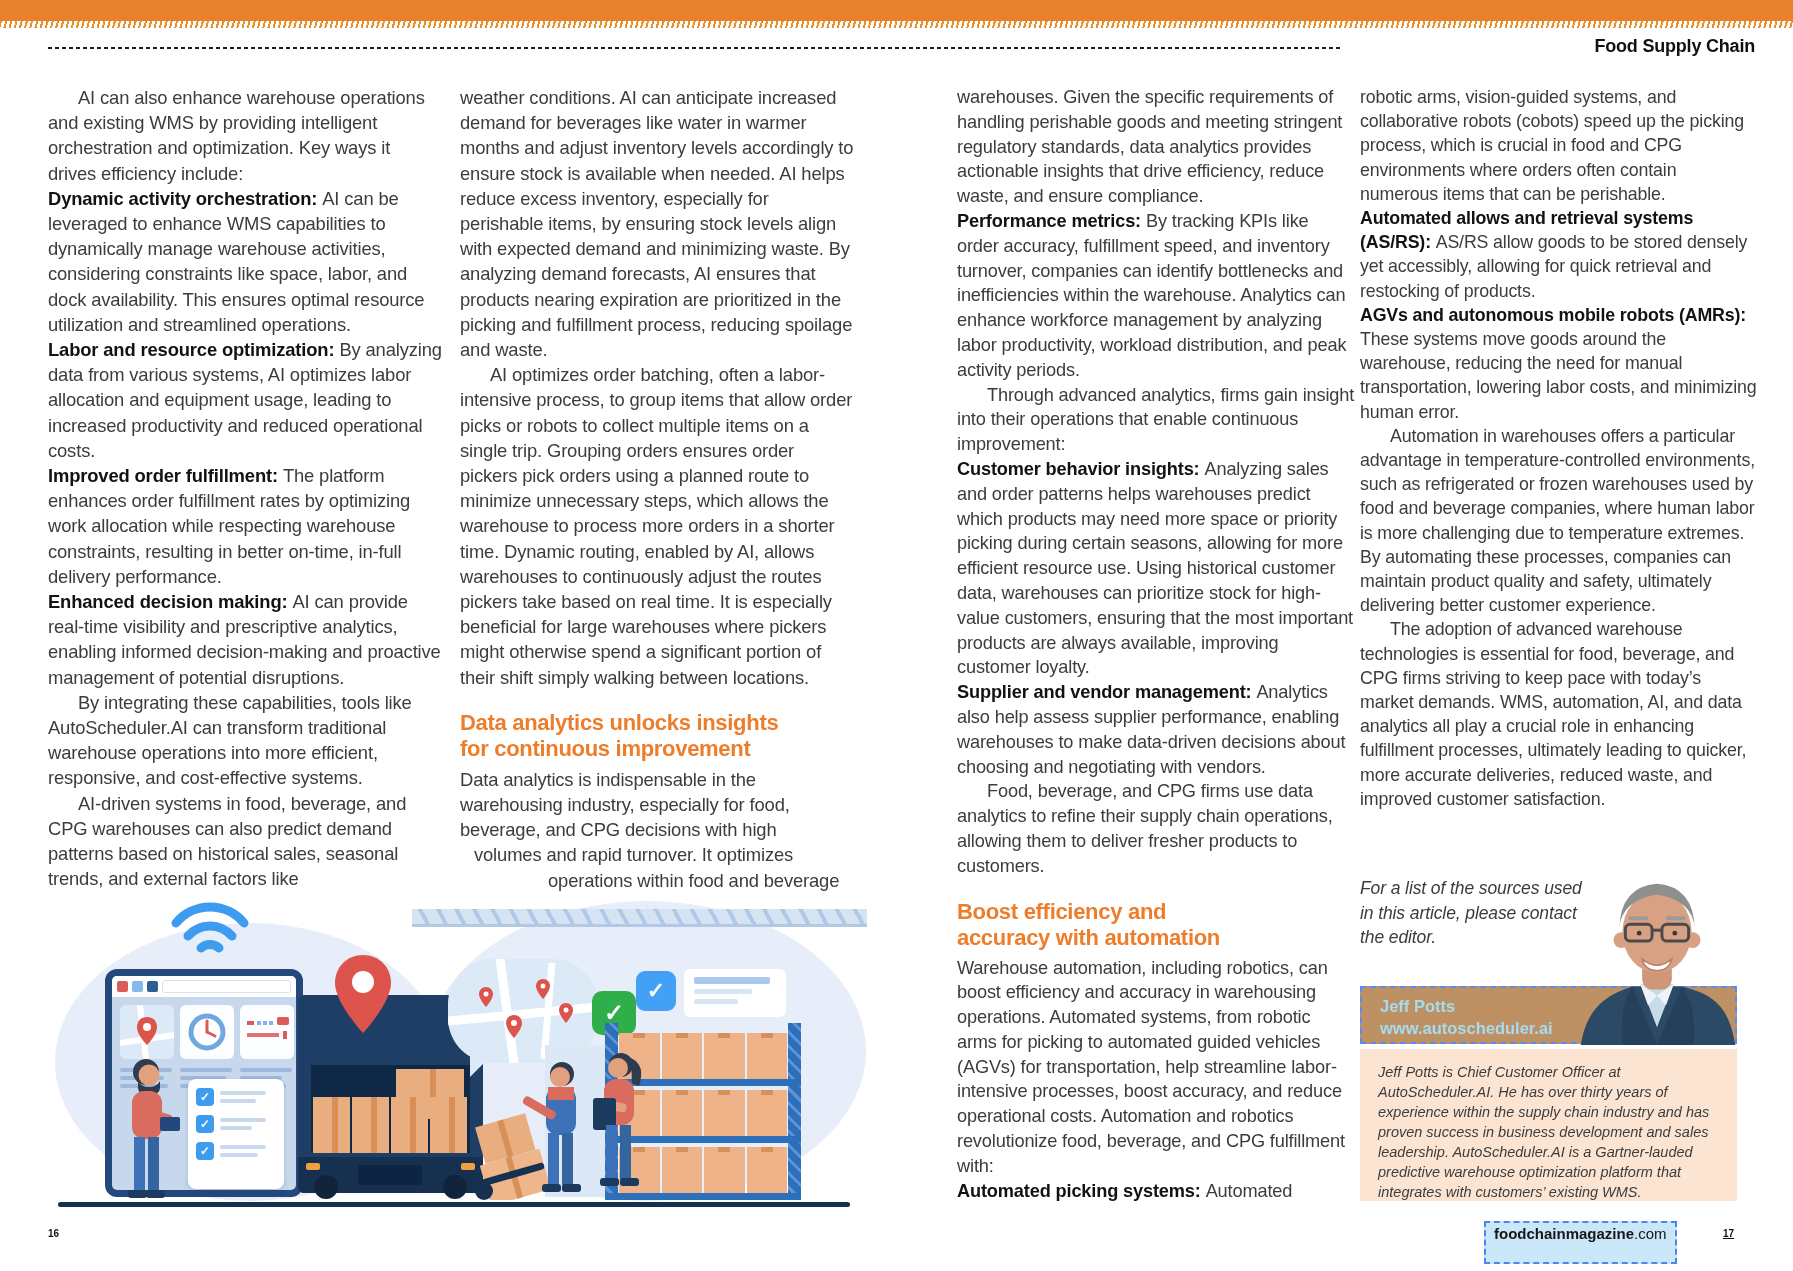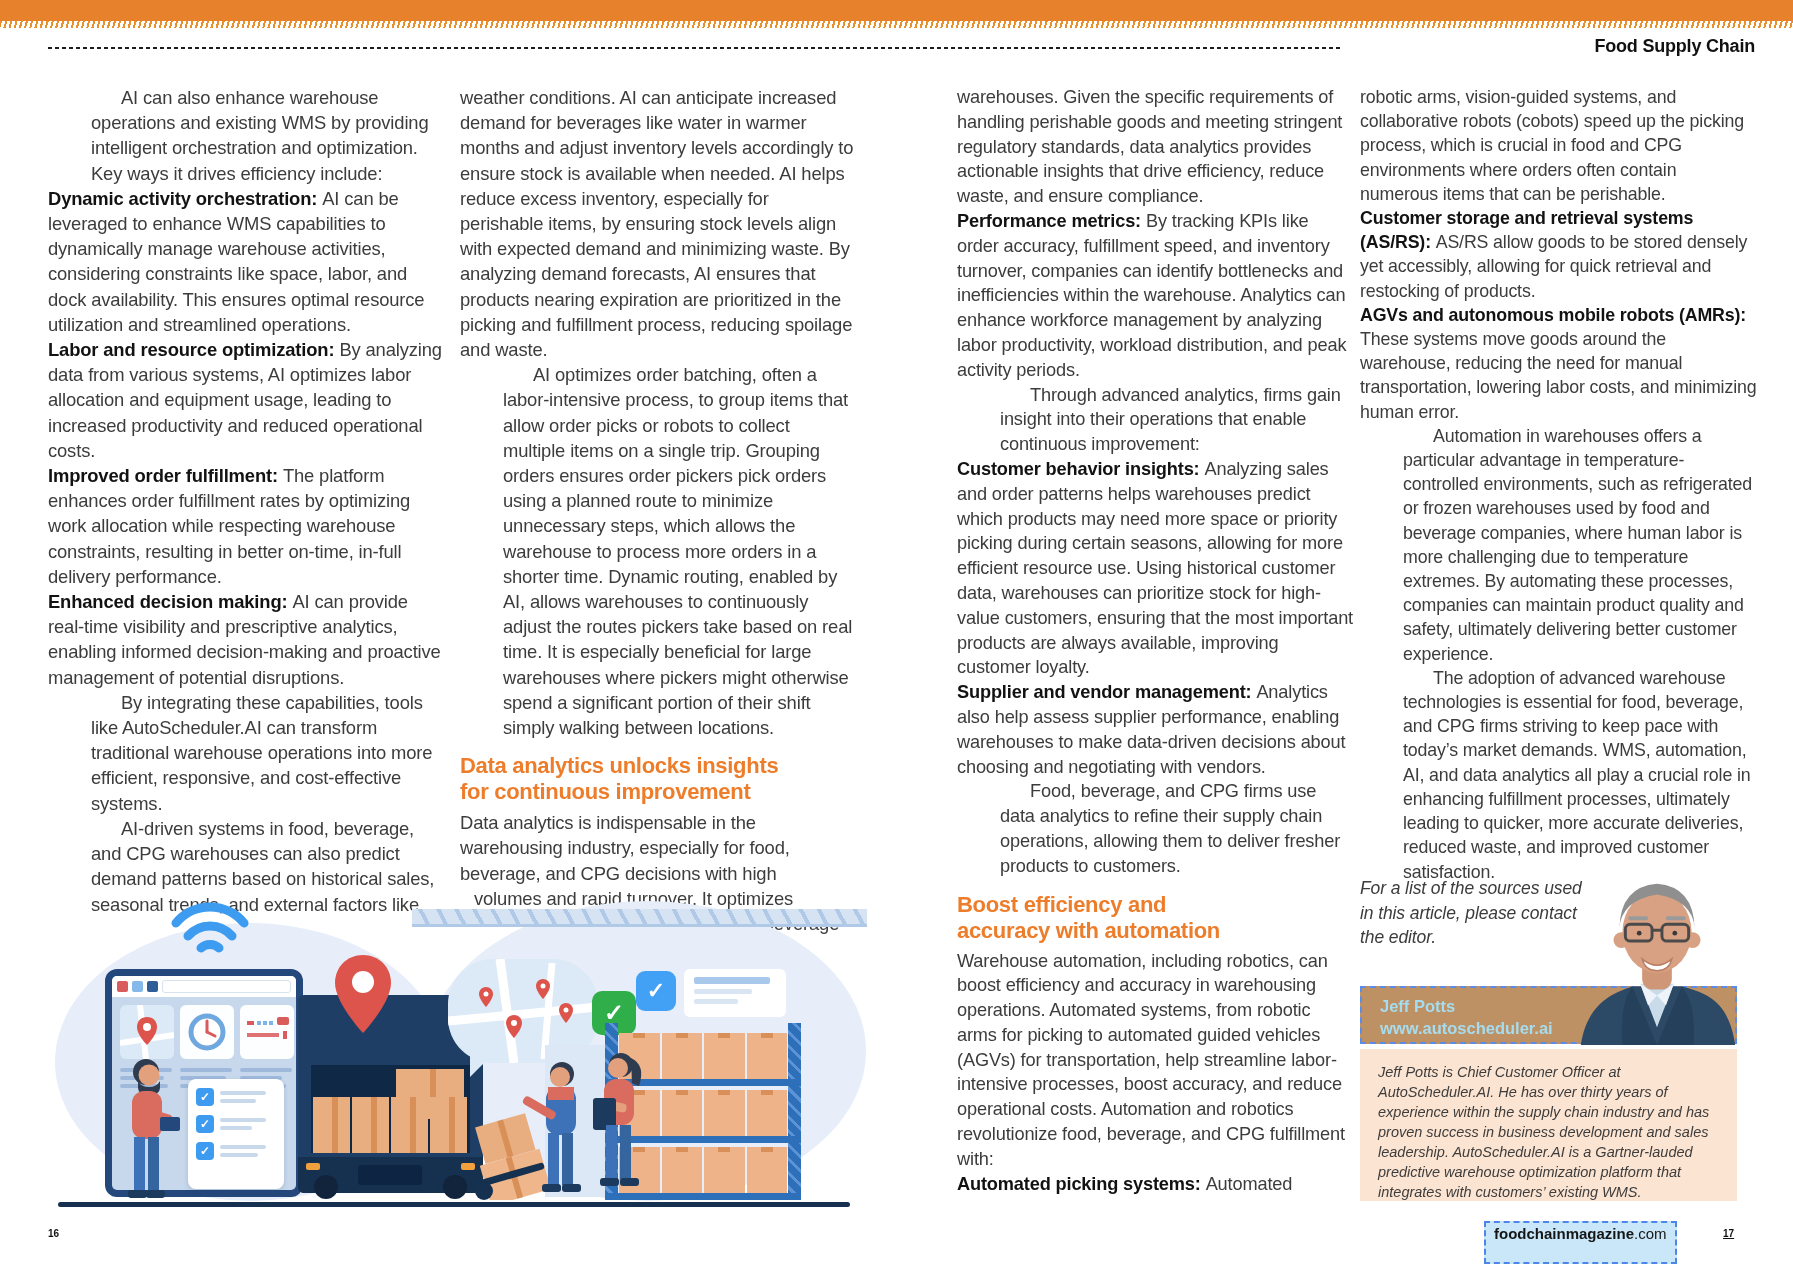--- a/index.html
+++ b/index.html
@@ -13,23 +13,23 @@
     background:repeating-linear-gradient(90deg,#1c1c1c 0 4px,transparent 4px 7px);}
   .headtitle{position:absolute;top:36px;right:38px;font-size:18px;font-weight:800;color:#111;letter-spacing:-.2px;}
   
   .col{position:absolute;top:85px;}
   #col0{left:48px;width:394px;font-size:18.4px;line-height:25.2px;}
   #col1{left:460px;width:394px;font-size:18.4px;line-height:25.2px;}
   #col2{left:957px;width:398px;font-size:18.2px;line-height:24.8px;}
   #col3{left:1360px;width:398px;font-size:17.8px;line-height:24.2px;}
   .para{margin:0;letter-spacing:-.15px;}
   .para strong{color:#121212;}
-  .para.ind{text-indent:30px;margin-left:43px;}
+  .para.ind{text-indent:30px;}
   .ln{display:block;}
-  .sec-head{margin:13px 0 5px;font-size:22px;line-height:26px;font-weight:800;
+  .sec-head{margin:20px 0 5px;font-size:22px;line-height:26px;font-weight:800;
     color:#ED7D2A;letter-spacing:-.3px;white-space:pre-line;}
   
   .source-note{position:absolute;left:1360px;top:876px;width:225px;font-size:17.5px;
     line-height:24.5px;font-style:italic;color:#3c3c3c;letter-spacing:-.1px;}
   .author-banner{position:absolute;left:1360px;top:986px;width:377px;height:58px;
     box-sizing:border-box;background:#BE9164;border:2px dashed #5A8CEB;padding:7px 0 0 18px;}
   .author-banner .nm,.author-banner .url{font-weight:800;font-size:16.5px;line-height:22px;color:#A6DCEF;}
   .author-photo{position:absolute;left:1562px;top:857px;width:190px;height:188px;}
   .bio-box{position:absolute;left:1360px;top:1049px;width:377px;height:152px;box-sizing:border-box;
     background:#FCE4D2;padding:13px 18px;font-style:italic;font-size:14.5px;line-height:20px;color:#3d3d3d;}
@@ -139,21 +139,21 @@
     <p class="para"><strong>Customer behavior insights: </strong>Analyzing sales and order patterns helps warehouses predict which products may need more space or priority picking during certain seasons, allowing for more efficient resource use. Using historical customer data, warehouses can prioritize stock for high-value customers, ensuring that the most important products are always available, improving customer loyalty.</p>
     <p class="para"><strong>Supplier and vendor management: </strong>Analytics also help assess supplier performance, enabling warehouses to make data-driven decisions about choosing and negotiating with vendors.</p>
     <p class="para ind">Food, beverage, and CPG firms use data analytics to refine their supply chain operations, allowing them to deliver fresher products to customers.</p>
     <h2 class="sec-head">Boost efficiency and
 accuracy with automation</h2>
     <p class="para">Warehouse automation, including robotics, can boost efficiency and accuracy in warehousing operations. Automated systems, from robotic arms for picking to automated guided vehicles (AGVs) for transportation, help streamline labor-intensive processes, boost accuracy, and reduce operational costs. Automation and robotics revolutionize food, beverage, and CPG fulfillment with:</p>
     <p class="para"><strong>Automated picking systems: </strong>Automated</p>
   </div>
 <div class="col" id="col3">
     <p class="para">robotic arms, vision-guided systems, and collaborative robots (cobots) speed up the picking process, which is crucial in food and CPG environments where orders often contain numerous items that can be perishable.</p>
-    <p class="para"><strong>Customer storage and retrieval systems (AS/RS): </strong>AS/RS allow goods to be stored densely yet accessibly, allowing for quick retrieval and restocking of products.</p>
+    <p class="para"><strong>Automated allows and retrieval systems (AS/RS): </strong>AS/RS allow goods to be stored densely yet accessibly, allowing for quick retrieval and restocking of products.</p>
     <p class="para"><strong>AGVs and autonomous mobile robots (AMRs): </strong>These systems move goods around the warehouse, reducing the need for manual transportation, lowering labor costs, and minimizing human error.</p>
     <p class="para ind">Automation in warehouses offers a particular advantage in temperature-controlled environments, such as refrigerated or frozen warehouses used by food and beverage companies, where human labor is more challenging due to temperature extremes. By automating these processes, companies can maintain product quality and safety, ultimately delivering better customer experience.</p>
     <p class="para ind">The adoption of advanced warehouse technologies is essential for food, beverage, and CPG firms striving to keep pace with today’s market demands. WMS, automation, AI, and data analytics all play a crucial role in enhancing fulfillment processes, ultimately leading to quicker, more accurate deliveries, reduced waste, and improved customer satisfaction.</p>
   </div>
 
 <div class="source-note">For a list of the sources used in this article, please contact the editor.</div>
 
 <div class="author-banner">
   <div class="nm">Jeff Potts</div>
   <div class="url">www.autoscheduler.ai</div>

